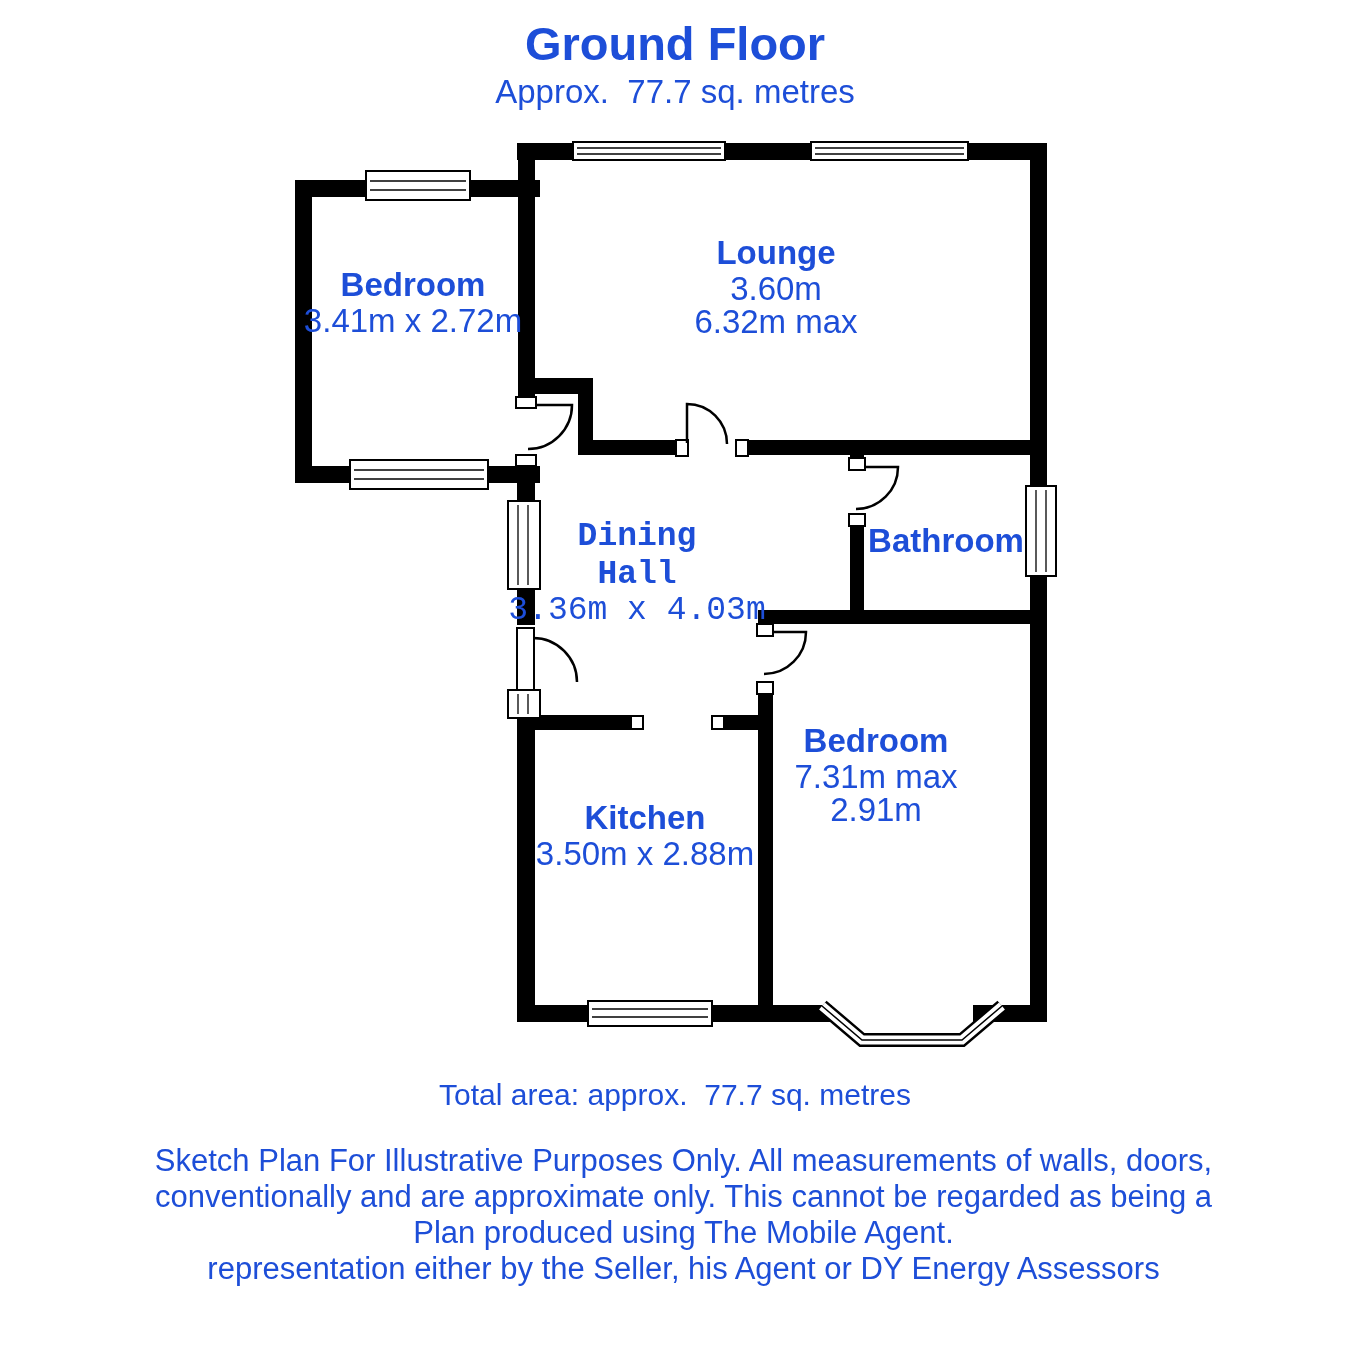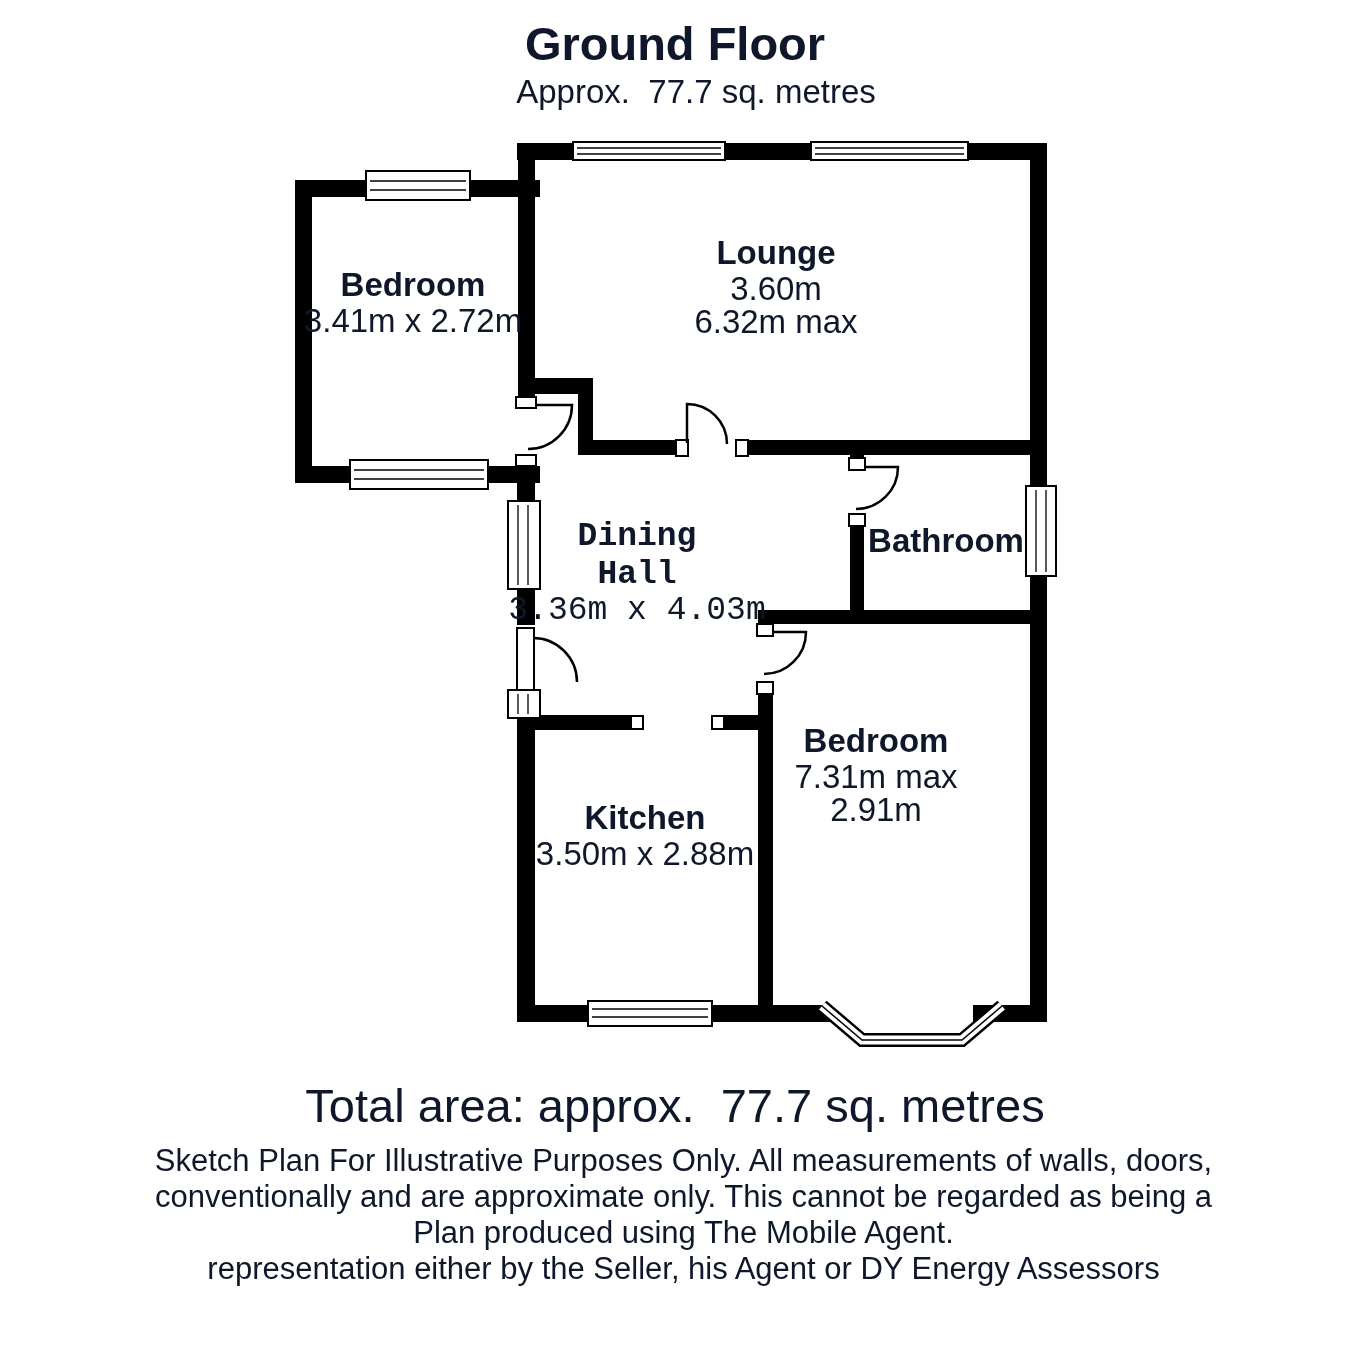--- a/index.html
+++ b/index.html
@@ -1,29 +1,29 @@
 <!DOCTYPE html>
 <html><head>
 <meta charset="utf-8">
 <style>
   html,body{margin:0;padding:0;background:#ffffff;}
   #canvas{
     position:relative;width:1350px;height:1350px;background:#ffffff;
-    font-family:"Liberation Sans",sans-serif;color:#0f172a;overflow:hidden;
+    font-family:"Liberation Sans",sans-serif;color:#1d4ed8;overflow:hidden;
   }
   #plan-svg{position:absolute;left:0;top:0;}
   .abs{position:absolute;}
   .ctr{left:675px;transform:translateX(-50%);text-align:center;white-space:nowrap;}
   .pre{white-space:pre;}
   .title{top:16px;font-size:47px;font-weight:bold;letter-spacing:0px;}
-  .subtitle{top:73px;font-size:33px;margin-left:21px;}
+  .subtitle{top:73px;font-size:33px;}
   .room-label{position:absolute;transform:translateX(-50%);text-align:center;white-space:nowrap;}
   .room-name{font-size:33px;font-weight:bold;line-height:38px;}
   .room-dim{font-size:33px;line-height:33px;}
-  .total-area{top:1078px;font-size:47px;}
+  .total-area{top:1078px;font-size:30px;}
   .disclaimer{top:1143px;font-size:31px;line-height:36px;}
   .disclaimer div{white-space:nowrap;margin-left:17px;}
 </style>
 </head>
 <body>
 
 <div id="canvas">
 
   <div class="abs ctr title pre">Ground Floor</div>
   <div class="abs ctr subtitle pre">Approx.  77.7 sq. metres</div>

